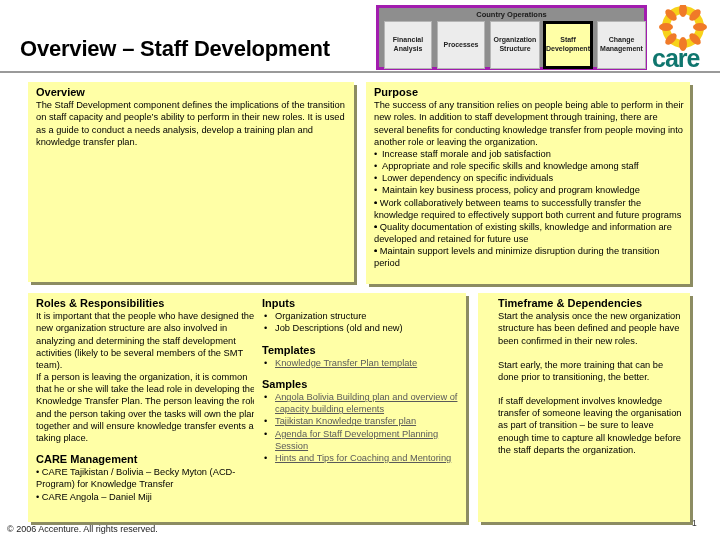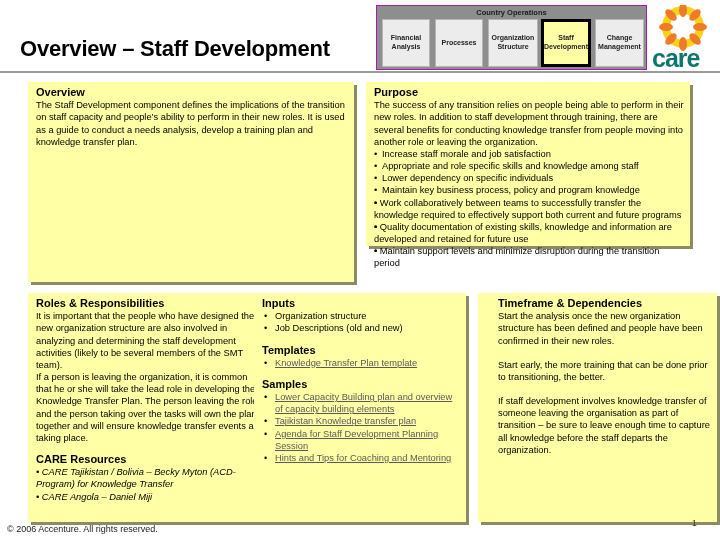--- a/index.html
+++ b/index.html
@@ -2,44 +2,44 @@
 <html><head>
   <meta charset="utf-8">
   <style>
     * { margin:0; padding:0; box-sizing:border-box; }
     html, body { width:720px; height:540px; background:#ffffff; overflow:hidden; }
     body { position:relative; font-family:"Liberation Sans", sans-serif; color:#000; }
 
     .title { position:absolute; left:20px; top:36px; font-size:22px; font-weight:bold; letter-spacing:-0.2px; white-space:nowrap; }
     .hr { position:absolute; left:0; top:71px; width:720px; height:2px; background:#9a9a9a; }
 
-    .nav { position:absolute; left:376px; top:5px; width:271px; height:65px; background:#8e8e8e; border:1px solid #a21caf; }
+    .nav { position:absolute; left:376px; top:5px; width:271px; height:65px; background:#8e8e8e; border:3px solid #a21caf; }
     .nav-header { position:absolute; left:0; top:2px; width:100%; text-align:center; font-size:7.5px; font-weight:bold; color:#1a1a1a; }
     .tile { position:absolute; top:13px; height:48px; background:#ececec; border:1px solid #b5b5b5; display:flex; align-items:center; justify-content:center; text-align:center; font-size:7px; font-weight:bold; color:#222; line-height:1.25; white-space:pre-line; }
     .tile.active { background:#ffffa6; border:3px solid #000; }
 
     .logo { position:absolute; left:650px; top:5px; width:66px; height:64px; }
     .logo-text { position:absolute; left:652px; top:44px; font-size:25px; font-weight:bold; color:#0f766e; letter-spacing:-1px; font-family:"Liberation Sans", sans-serif; }
 
     .box { position:absolute; background:#ffffa6; box-shadow:3px 3px 0 #8c8c62; padding:4px 6px 4px 8px; font-size:9.3px; line-height:1.31; color:#000; }
     .box h3 { font-size:11px; font-weight:bold; line-height:1.2; margin-bottom:0px; }
     .box p { white-space:pre-line; }
     .box .gap { height:9px; }
     ul.b { list-style:none; }
     ul.b li { position:relative; padding-left:8px; }
     ul.b li:before { content:"\2022"; position:absolute; left:0; top:0; }
-    ul.dot li { padding-left:0;font-style:italic; }
+    ul.dot li { padding-left:0; }
     ul.dot li:before { content:none; }
     a.lnk { color:#5a5a5a; text-decoration:underline; }
 
     .box.b-ov { left:28px; top:82px; width:326px; height:200px; }
-    .box.b-pu { left:366px; top:82px; width:324px; height:164px; }
+    .box.b-pu { left:366px; top:82px; width:324px; height:202px; }
     .box.b-ro { left:28px; top:293px; width:240px; height:229px; }
     .box.b-in { left:254px; top:293px; width:212px; height:229px; }
-    .box.b-ti { left:478px; top:293px; width:239px; height:229px;padding-left:20px; }
+    .box.b-ti { left:478px; top:293px; width:212px; height:229px;padding-left:20px; }
 
     .footer { position:absolute; left:7px; top:524px; font-size:9px; color:#222; white-space:nowrap; }
     .pageno { position:absolute; left:692px; top:518px; font-size:8.5px; color:#333; }
   </style>
 </head>
 <body>
 
 <div class="title">Overview – Staff Development</div>
 <div class="hr"></div>
 
@@ -91,42 +91,42 @@
     <li style="padding-left:0"><span>• </span><span>Quality documentation of existing skills, knowledge and information are developed and retained for future use</span></li>
     <li style="padding-left:0"><span>• </span><span>Maintain support levels and minimize disruption during the transition period</span></li>
   </ul>
 </div>
 
 <div class="box b-ro">
   <h3>Roles &amp; Responsibilities</h3>
   <p>It is important that the people who have designed the new organization structure are also involved in analyzing and determining the staff development activities (likely to be several members of the SMT team).
 If a person is leaving the organization, it is common that he or she will take the lead role in developing the Knowledge Transfer Plan. The person leaving the role and the person taking over the tasks will own the plan together and will ensure knowledge transfer events are taking place.</p>
   <div class="gap"></div>
-  <h3>CARE Resources</h3>
+  <h3>CARE Management</h3>
   <ul class="b dot">
     <li><span>• </span><span>CARE Tajikistan / Bolivia  – Becky Myton (ACD-Program) for Knowledge Transfer</span></li>
     <li><span>• </span><span>CARE Angola – Daniel Miji</span></li>
   </ul>
 </div>
 
 <div class="box b-in">
   <h3>Inputs</h3>
   <ul class="b" style="padding-left:2px">
     <li style="padding-left:11px">Organization structure</li>
     <li style="padding-left:11px">Job Descriptions (old and new)</li>
   </ul>
   <div class="gap"></div>
   <h3>Templates</h3>
   <ul class="b" style="padding-left:2px">
     <li style="padding-left:11px"><a class="lnk">Knowledge Transfer Plan template</a></li>
   </ul>
   <div class="gap"></div>
   <h3>Samples</h3>
   <ul class="b" style="padding-left:2px">
-    <li style="padding-left:11px"><a class="lnk">Lower Capacity Building plan and overview of capacity building elements</a></li>
+    <li style="padding-left:11px"><a class="lnk">Angola Bolivia Building plan and overview of capacity building elements</a></li>
     <li style="padding-left:11px"><a class="lnk">Tajikistan Knowledge transfer plan</a></li>
     <li style="padding-left:11px"><a class="lnk">Agenda for Staff Development Planning Session</a></li>
     <li style="padding-left:11px"><a class="lnk">Hints and Tips for Coaching and Mentoring</a></li>
   </ul>
 </div>
 
 <div class="box b-ti">
   <h3>Timeframe &amp; Dependencies</h3>
   <p>Start the analysis once the new organization structure has been defined and people have been confirmed in their new roles.</p>
   <div class="gap" style="height:12px"></div>

